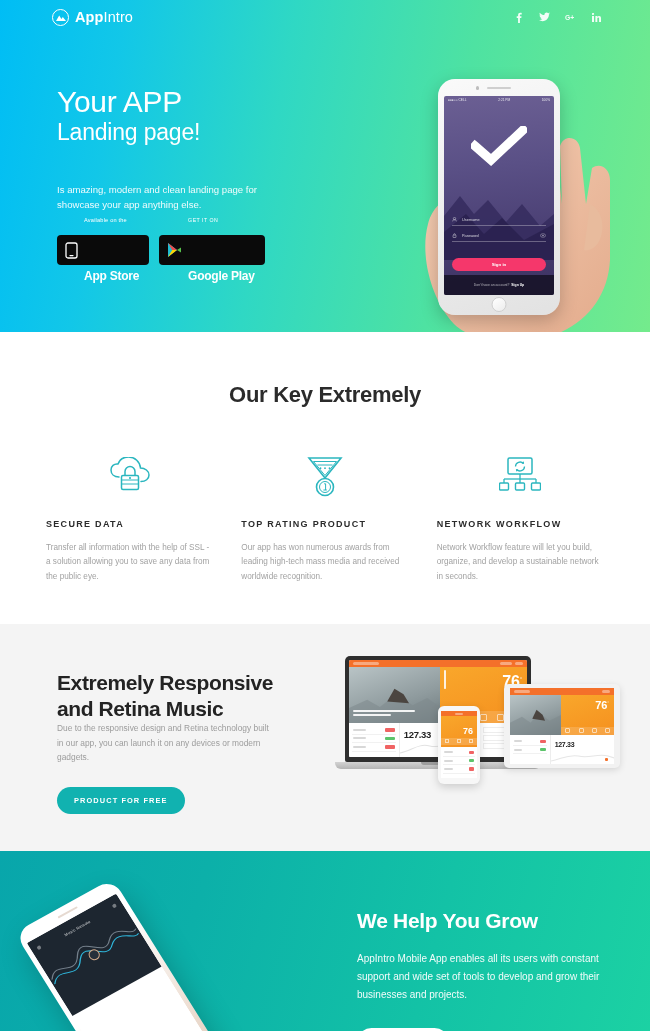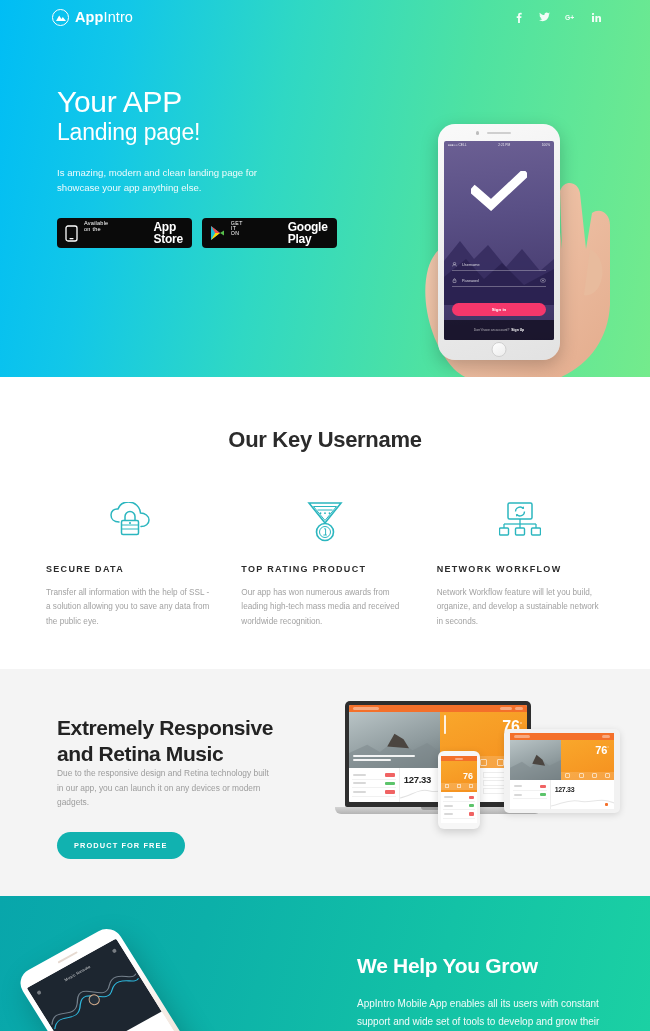--- a/index.html
+++ b/index.html
@@ -7,21 +7,21 @@
   body {
     font-family:"Liberation Sans", sans-serif;
     background:#fff;
     overflow:hidden;
     position:relative;
   }
 
   
   .hero {
     position:relative;
-    height:377px;
+    height:332px;
     background:linear-gradient(100deg,#00bdf5 0%,#12c7e8 18%,#2fd8c4 42%,#4ee2a2 68%,#74eb8c 100%);
     overflow:hidden;
   }
 
   
   .topbar {
     position:absolute; top:0; left:0; right:0; height:34px;
     display:flex; align-items:center; justify-content:space-between;
     padding:0 48px 0 52px;
     z-index:6;
@@ -48,32 +48,32 @@
   .hero-copy { position:absolute; left:57px; top:86px; width:280px; z-index:5; }
   .h-title {
     font-size:30px; font-weight:400; color:#fff; line-height:1.04;
     letter-spacing:-.3px;
   }
   .h-sub {
     font-size:23px; font-weight:300; color:#fff; line-height:1.12;
     margin-top:3px; letter-spacing:-.2px;
   }
   .h-desc {
-    margin-top:19px; font-size:9.6px; line-height:1.62;
+    margin-top:36px; font-size:9.6px; line-height:1.62;
     color:rgba(255,255,255,.93); font-weight:400; max-width:200px;
   }
 
   .stores { display:flex; gap:10px; margin-top:22px; }
   .store-btn {
     background:#0a0a0a; border-radius:4px; height:30px;
     display:flex; align-items:center; gap:6px;
     padding:0 10px 0 8px; cursor:pointer; min-width:88px;
   }
   .store-btn .glyph { flex:none; display:flex; align-items:center; }
-  .store-txt { display:flex; flex-direction:row; justify-content:center; line-height:1;gap:45px; }
+  .store-txt { display:flex; flex-direction:column; justify-content:center; line-height:1;gap:45px; }
   .store-top { color:#fff; font-size:5.6px; letter-spacing:.2px; margin-bottom:1.5px; }
   .store-top.caps { font-size:5.2px; letter-spacing:.5px; }
   .store-big { color:#fff; font-size:12px; font-weight:700; letter-spacing:-.25px; }
 
   
   .hero-phone-wrap {
     position:absolute; right:4px; bottom:0; width:260px; height:265px; z-index:4;
   }
   .hand {
     position:absolute; left:8px; bottom:-10px; width:250px; height:258px;
@@ -420,21 +420,21 @@
           <span>Don't have an account?</span>
             <b>Sign Up</b>
         </div>
       </div>
       <span class="phone-home"></span>
     </div>
   </div>
 </section>
 
 <section class="features">
-  <h2 class="sec-title">Our Key Username</h2>
+  <h2 class="sec-title">Our Key Extremely</h2>
 
   <div class="feat-grid">
 
     <div class="feat">
       <div class="feat-ico">
         <svg width="44" height="40" viewBox="0 0 44 40">
           <path d="M11 20 C6 20 3 17 3 13 C3 9 6 6.5 10 7 C11.5 2.8 15.5 0 20.5 0 C27 0 32 4.8 32.5 11 C37 11 41 14 41 18 C41 22 37.5 24.5 33 24.5" fill="none" stroke="#2bb6bf" stroke-width="1.5" stroke-linecap="round"></path>
           <rect x="13.5" y="18.5" width="17" height="14" rx="1.5" fill="none" stroke="#2bb6bf" stroke-width="1.5"></rect>
           <path d="M17 18.5 V14.5 a5 5 0 0 1 10 0 v4" fill="none" stroke="#2bb6bf" stroke-width="1.5"></path>
           <line x1="13.5" y1="23" x2="30.5" y2="23" stroke="#2bb6bf" stroke-width="1"></line>

